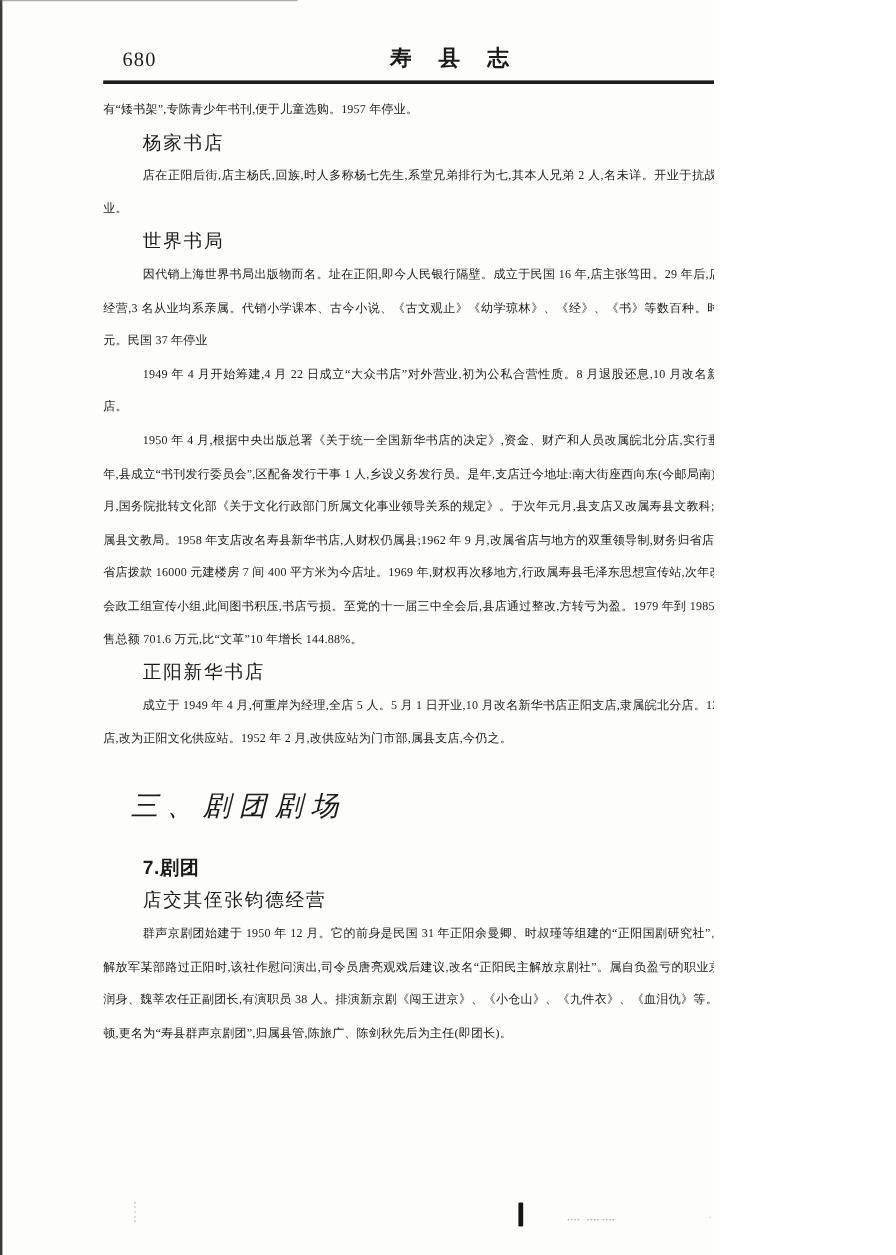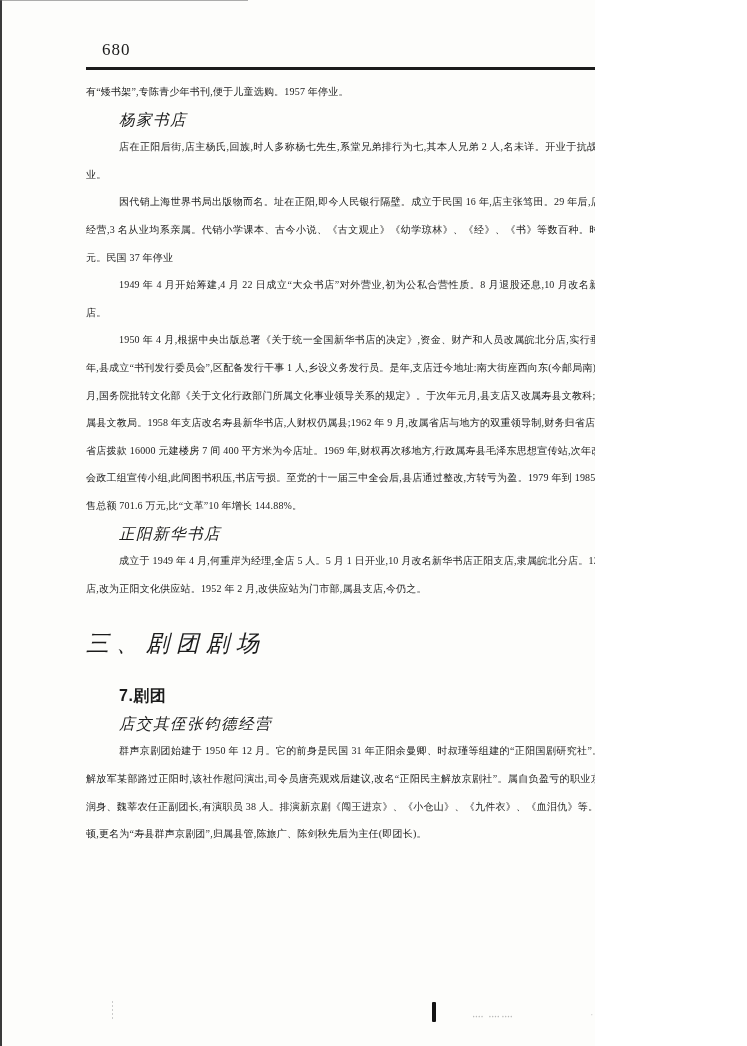--- a/index.html
+++ b/index.html
@@ -35,30 +35,30 @@
   }
   .header-rule { height:3px; background:#1c1c1c; margin-top:5px; }
   .body-text { margin-top:8px; }
   p.body {
     font-size:10px; line-height:27.6px; letter-spacing:.2px;
     text-align:justify; text-indent:33px;
   }
   p.body.no-indent { text-indent:0; }
   .kai-heading {
     font-size:15.5px; line-height:27.6px; margin-left:33px;
-    font-style:italic; letter-spacing:1.5px; font-weight:500;
+    letter-spacing:1.5px; font-weight:500;
   }
   .bold-heading {
     font-family:"Liberation Sans","DejaVu Sans",sans-serif;
     font-weight:bold; font-size:16px; line-height:27.6px;
     margin:9px 0 0 33px; letter-spacing:.5px;
   }
   .section-heading {
     font-style:italic; font-size:23px; line-height:30px;
-    letter-spacing:7px; margin:27px 0 23px 0; font-weight:500;
+    letter-spacing:7px; margin:27px 0 23px 23px; font-weight:500;
   }
   .bottom-marks { position:absolute; left:0; top:0; width:747px; height:1046px; pointer-events:none; }
   .ink-bar {
     position:absolute; left:432px; top:1002px; width:4px; height:20px;
     background:#141414; border-radius:1px;
   }
   .smudge {
     position:absolute; color:#9a9a9a; font-size:11px; letter-spacing:4px;
     filter:blur(.6px); opacity:.7; font-family:"DejaVu Sans",sans-serif;
   }
@@ -74,27 +74,29 @@
 <body>
 
 <div class="page">
   <div class="scan-edge-left"></div>
   <div class="scan-edge-top"></div>
 
   <div class="content-area">
 
     <div class="page-header">
       <span class="page-number">680</span>
+      <span class="book-title">寿 县 志</span>
     </div>
     <div class="header-rule"></div>
 
     <div class="body-text">
       <p class="body no-indent">有“矮书架”,专陈青少年书刊,便于儿童选购。1957 年停业。</p>
       <p class="kai-heading">杨家书店</p>
       <p class="body">店在正阳后街,店主杨氏,回族,时人多称杨七先生,系堂兄弟排行为七,其本人兄弟 2 人,名未详。开业于抗战,抗战开始后停业。</p>
+      <p class="kai-heading">世界书局</p>
       <p class="body">因代销上海世界书局出版物而名。址在正阳,即今人民银行隔壁。成立于民国 16 年,店主张笃田。29 年后,店交其侄张钧德经营,3 名从业均系亲属。代销小学课本、古今小说、《古文观止》《幼学琼林》、《经》、《书》等数百种。时有资本 500 银元。民国 37 年停业</p>
       <p class="body">1949 年 4 月开始筹建,4 月 22 日成立“大众书店”对外营业,初为公私合营性质。8 月退股还息,10 月改名新华书店寿县支店。</p>
       <p class="body">1950 年 4 月,根据中央出版总署《关于统一全国新华书店的决定》,资金、财产和人员改属皖北分店,实行垂直领导。1952 年,县成立“书刊发行委员会”,区配备发行干事 1 人,乡设义务发行员。是年,支店迁今地址:南大街座西向东(今邮局南)处。1955 年 11 月,国务院批转文化部《关于文化行政部门所属文化事业领导关系的规定》。于次年元月,县支店又改属寿县文教科;1957 年 8 月,改属县文教局。1958 年支店改名寿县新华书店,人财权仍属县;1962 年 9 月,改属省店与地方的双重领导制,财务归省店。1968 年 6 月,省店拨款 16000 元建楼房 7 间 400 平方米为今店址。1969 年,财权再次移地方,行政属寿县毛泽东思想宣传站,次年改属县革命委员会政工组宣传小组,此间图书积压,书店亏损。至党的十一届三中全会后,县店通过整改,方转亏为盈。1979 年到 1985 年的 7 年间,销售总额 701.6 万元,比“文革”10 年增长 144.88%。</p>
       <p class="kai-heading">正阳新华书店</p>
       <p class="body">成立于 1949 年 4 月,何重岸为经理,全店 5 人。5 月 1 日开业,10 月改名新华书店正阳支店,隶属皖北分店。12 月并入寿县支店,改为正阳文化供应站。1952 年 2 月,改供应站为门市部,属县支店,今仍之。</p>
       <p class="section-heading">三、剧团剧场</p>
       <p class="bold-heading">7.剧团</p>
       <p class="kai-heading">店交其侄张钧德经营</p>
       <p class="body">群声京剧团始建于 1950 年 12 月。它的前身是民国 31 年正阳余曼卿、时叔瑾等组建的“正阳国剧研究社”。至 1949 年春,解放军某部路过正阳时,该社作慰问演出,司令员唐亮观戏后建议,改名“正阳民主解放京剧社”。属自负盈亏的职业京剧团。继有何润身、魏莘农任正副团长,有演职员 38 人。排演新京剧《闯王进京》、《小仓山》、《九件衣》、《血泪仇》等。1952 年经过整顿,更名为“寿县群声京剧团”,归属县管,陈旅广、陈剑秋先后为主任(即团长)。</p>
 

